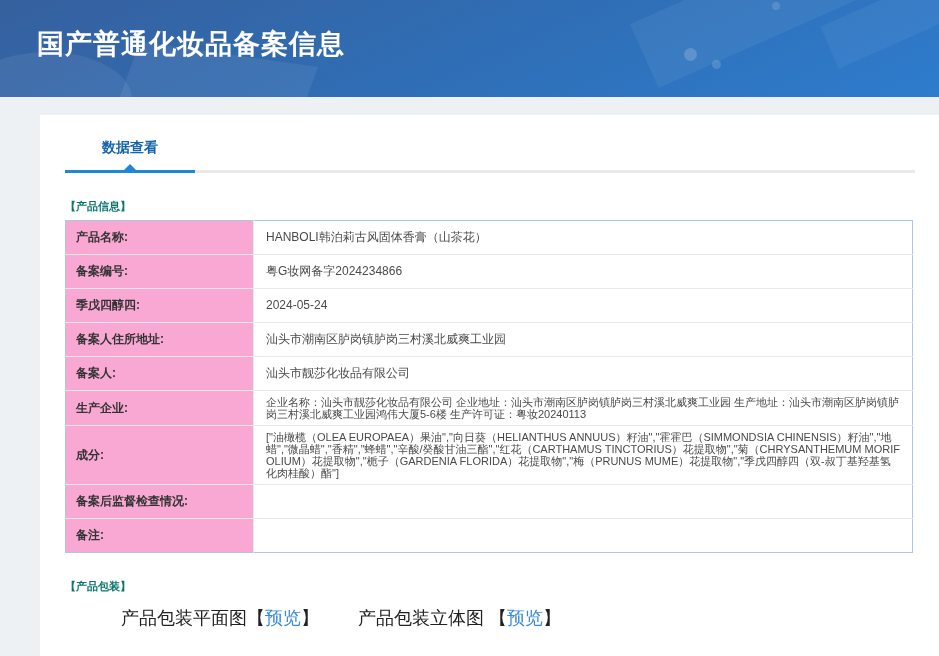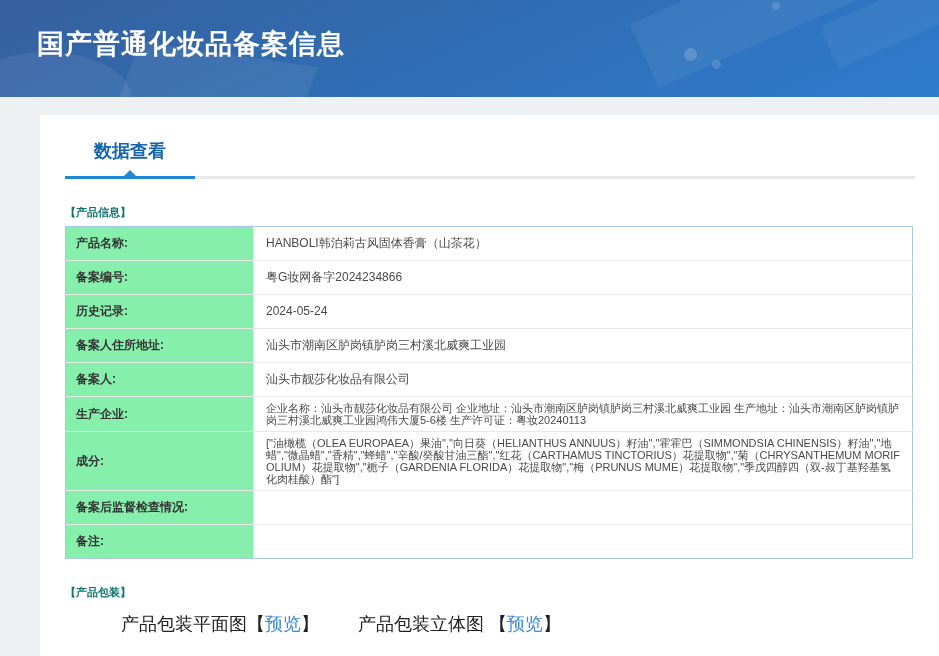--- a/index.html
+++ b/index.html
@@ -33,34 +33,34 @@
   .decor-dot3 { left:772px; top:2px; width:8px; height:8px; border-radius:50%;
     background:rgba(255,255,255,0.14); }
   .decor-blob { left:-38px; top:52px; width:170px; height:95px; border-radius:50%;
     background:rgba(255,255,255,0.07); }
   
   .page-body { padding:18px 0 0 40px; }
   .card { background:#ffffff; width:899px; min-height:541px; padding:16px 24px 20px 25px; }
   
   .tab-bar { position:relative; }
   .tab { display:inline-block; width:130px; text-align:center;
-    padding:8px 0 13px; font-size:18px; font-weight:bold; color:#1565ad; cursor:pointer; }
+    padding:8px 0 13px; font-size:14px; font-weight:bold; color:#1565ad; cursor:pointer; }
   .tab-track { position:relative; height:3px; background:#e9e9e9; width:850px; }
   .active-seg { position:absolute; left:0; top:0; width:130px; height:3px; background:#1e88d7; }
   .tri { position:absolute; left:59px; top:-6px; width:0; height:0;
     border-left:6px solid transparent; border-right:6px solid transparent;
     border-bottom:6px solid #1e88d7; }
   
   .section-title { margin-top:26px; font-size:11px; font-weight:bold; color:#0f766e; }
   
   table.info { margin-top:6px; width:848px; border-collapse:collapse;
     border:1px solid #a9c7e9; font-size:12px; table-layout:fixed; }
   table.info td { border-bottom:1px solid #e9e9e9; }
   table.info tr:last-child td { border-bottom:none; }
-  td.lbl { width:188px; background:#86efac; font-weight:bold; color:#333;
+  td.lbl { width:188px; background:#f9a8d4; font-weight:bold; color:#333;
     padding:8px 10px; border-right:1px solid #e9e9e9; vertical-align:middle; }
   td.val { color:#4a4a4a; padding:7px 12px; vertical-align:middle; line-height:15px;
     word-break:break-all; }
   td.val.dense { font-size:11px; line-height:12px; padding:5px 12px; }
   
   .pack-row { margin-top:12px; padding-left:56px; font-size:18px; color:#222; }
   .pack-item { display:inline-block; }
   .pack-item + .pack-item { margin-left:34px; }
   a.lnk { color:#3a8bd8; text-decoration:none; cursor:pointer; }
 </style>
@@ -98,21 +98,21 @@
       <tbody>
         <tr>
           <td class="lbl">产品名称:</td>
           <td class="val">HANBOLI韩泊莉古风固体香膏（山茶花）</td>
         </tr>
         <tr>
           <td class="lbl">备案编号:</td>
           <td class="val">粤G妆网备字2024234866</td>
         </tr>
         <tr>
-          <td class="lbl">历史记录:</td>
+          <td class="lbl">季戊四醇四:</td>
           <td class="val">2024-05-24</td>
         </tr>
         <tr>
           <td class="lbl">备案人住所地址:</td>
           <td class="val">汕头市潮南区胪岗镇胪岗三村溪北威爽工业园</td>
         </tr>
         <tr>
           <td class="lbl">备案人:</td>
           <td class="val">汕头市靓莎化妆品有限公司</td>
         </tr>

